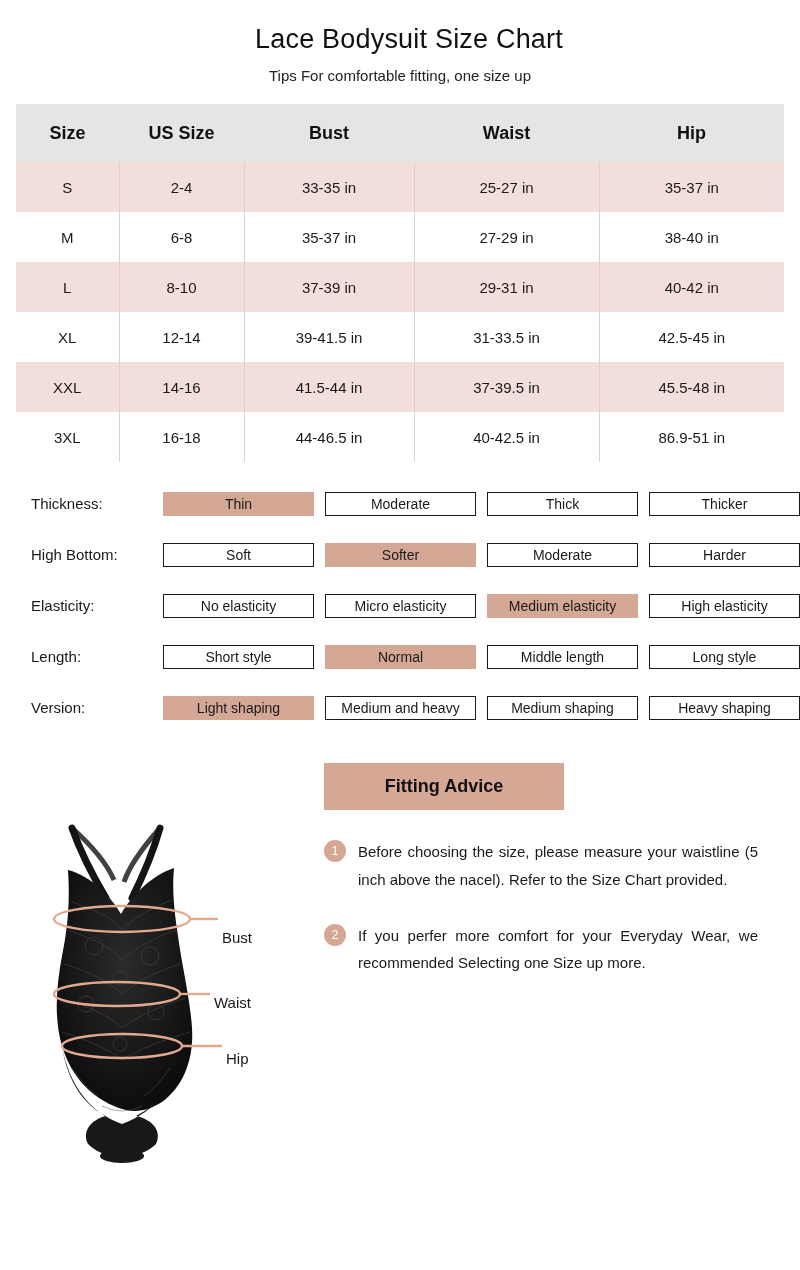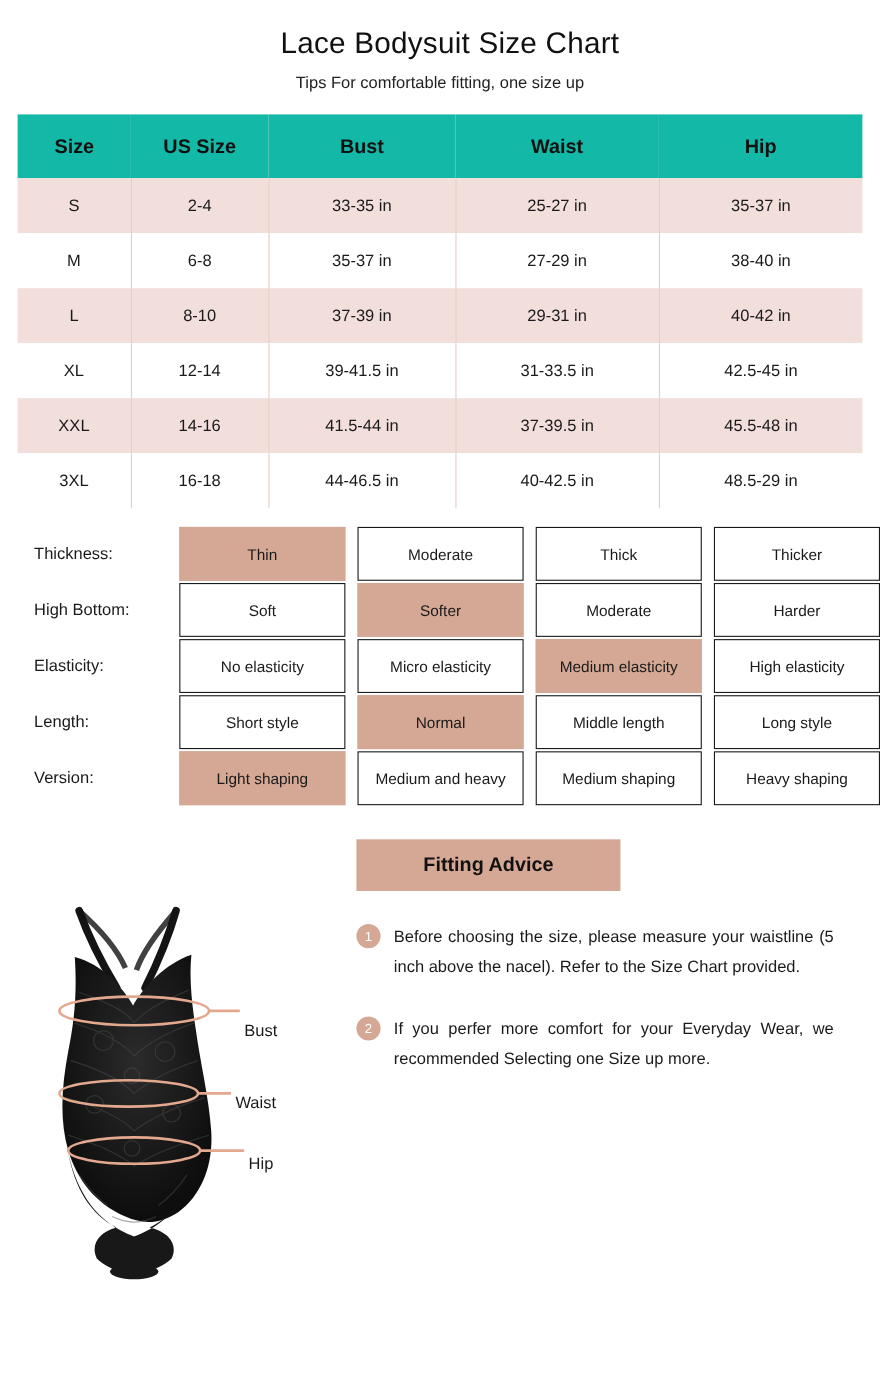--- a/index.html
+++ b/index.html
@@ -34,21 +34,21 @@
   }
 
   
   table.size-table {
     border-collapse: collapse;
     width: 768px;
     margin: 20px auto 0 auto;
     table-layout: fixed;
   }
   table.size-table th {
-    background: #14b8a6;
+    background: #e5e5e5;
     color: #111;
     font-size: 18px;
     font-weight: bold;
     height: 58px;
     text-align: center;
     border: none;
   }
   table.size-table td {
     height: 50px;
     text-align: center;
@@ -81,21 +81,21 @@
   }
   .attr-label {
     width: 132px;
     font-size: 15px;
     color: #1a1a1a;
     flex: 0 0 132px;
     margin-left: 15px;
   }
   .opt {
     flex: 0 0 151px;
-    height: 49px;
+    height: 24px;
     margin-right: 11px;
     border: 1px solid #1a1a1a;
     display: flex;
     align-items: center;
     justify-content: center;
     font-size: 14px;
     background: #ffffff;
     color: #1a1a1a;
     white-space: nowrap;
     overflow: hidden;
@@ -228,21 +228,21 @@
         <td>14-16</td>
         <td>41.5-44 in</td>
         <td>37-39.5 in</td>
         <td>45.5-48 in</td>
       </tr>
       <tr class="even">
         <td>3XL</td>
         <td>16-18</td>
         <td>44-46.5 in</td>
         <td>40-42.5 in</td>
-        <td>48.5-29 in</td>
+        <td>86.9-51 in</td>
       </tr>
     </tbody>
   </table>
 
   <div class="attrs">
 
     <div class="attr-row">
       <div class="attr-label">Thickness:</div>
       <div class="opt sel">Thin</div>
       <div class="opt">Moderate</div>

